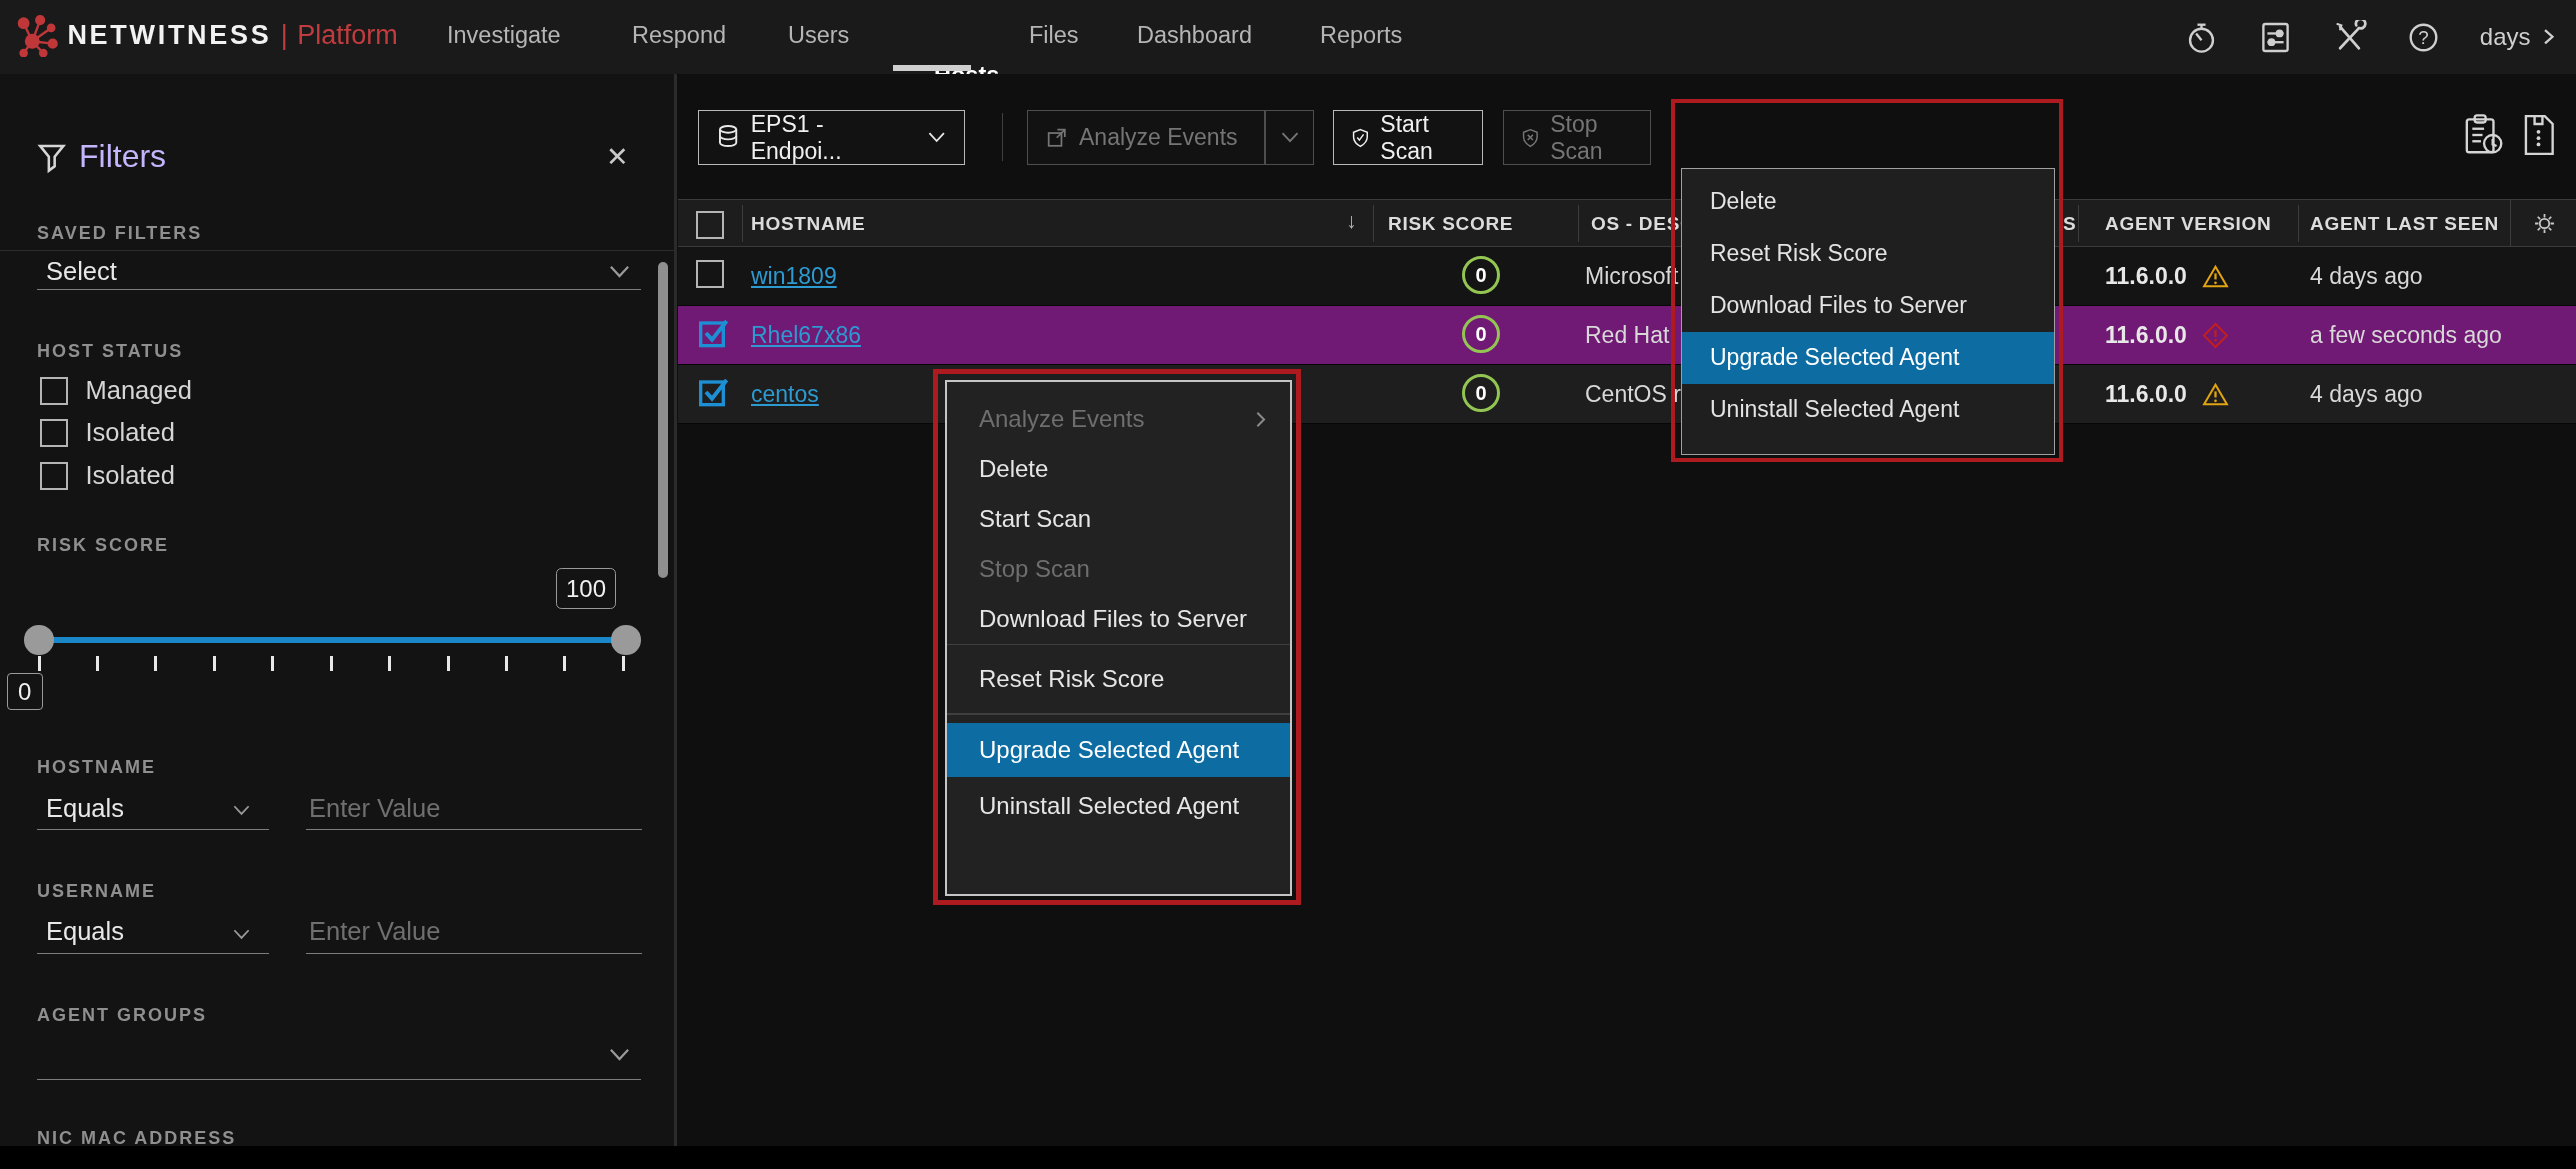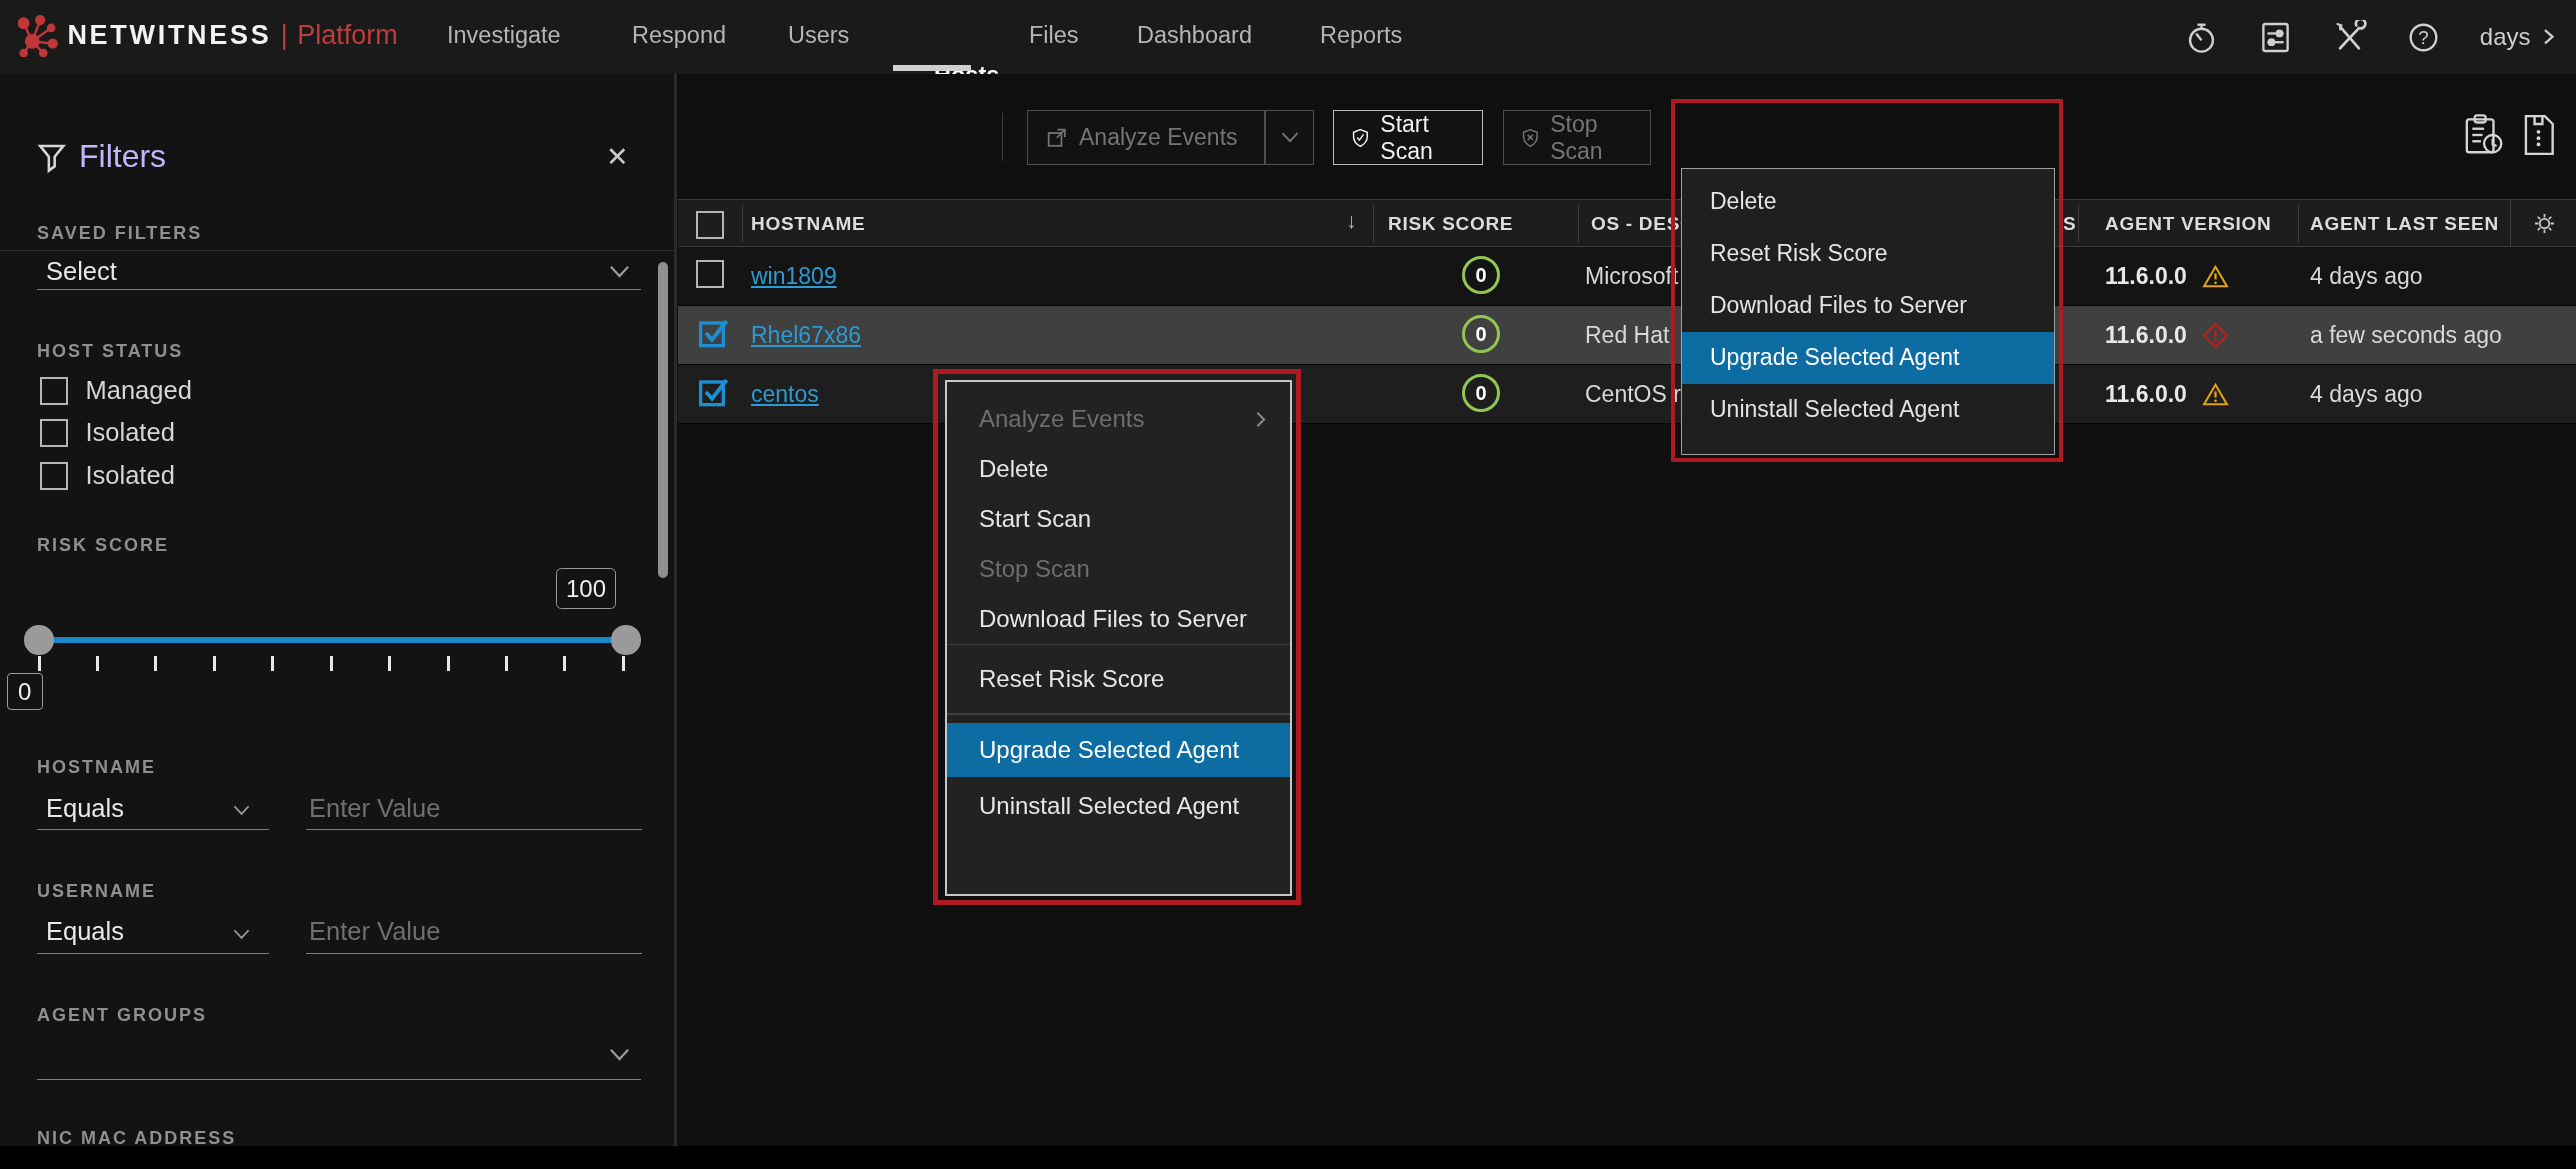--- a/index.html
+++ b/index.html
@@ -234,20 +234,33 @@
     <div class="uline" style="left:37px;top:1005px;width:604px;"></div>
 
     <div class="seclabel" style="left:37px;top:1054px;">NIC MAC ADDRESS</div>
 
     <div class="scroll-thumb"></div>
   </aside>
   <div class="vdivider"></div>
 
   <main class="main">
 
+    <div class="btn" style="left:20px;top:36px;width:267px;">
+      <svg width="23" height="27" viewBox="0 0 30 36">
+        <g fill="none" stroke="#e8e8e8" stroke-width="2.6">
+          <ellipse cx="15" cy="7" rx="11" ry="4.5"></ellipse>
+          <path d="M4 7 v9 c0 2.5 5 4.5 11 4.5 s11 -2 11 -4.5 v-9"></path>
+          <path d="M4 16 v9 c0 2.5 5 4.5 11 4.5 s11 -2 11 -4.5 v-9"></path>
+        </g>
+      </svg>
+      <span>EPS1 - Endpoi...</span>
+      <svg style="margin-left:auto" width="20" height="14.8" viewBox="0 0 32 22">
+        <polyline points="4,4 16,17 28,4" fill="none" stroke="#e8e8e8" stroke-width="3"></polyline>
+      </svg>
+    </div>
     <div class="toolbar-sep"></div>
 
     <div class="btn dim" style="left:349px;top:36px;width:238px;">
       <svg width="21.5" height="21.5" viewBox="0 0 32 32">
         <g fill="none" stroke="#757575" stroke-width="2.6">
           <rect x="4" y="9" width="19" height="19"></rect>
           <polyline points="17,4 28,4 28,15"></polyline>
             <line x1="28" y1="4" x2="16" y2="16"></line>
         </g>
       </svg>
@@ -333,21 +346,21 @@
         <svg width="27" height="25.5" viewBox="0 0 40 38">
           <polygon points="20,4 37,33 3,33" fill="none" stroke="#e2a410" stroke-width="3"></polygon>
           <line x1="20" y1="14" x2="20" y2="23" stroke="#e2a410" stroke-width="3.4"></line>
           <circle cx="20" cy="28" r="2" fill="#e2a410"></circle>
         </svg>
       </div>
       <div class="seencell">4 days ago</div>
       <div class="sep"></div>
     </div>
 
-    <div class="trow" style="top:232px;background:#404040;">
+    <div class="trow" style="top:232px;background:#701a75;">
       <svg class="rowcb" style="top:9.4px;" width="36" height="36" viewBox="0 0 54 54">
         <rect x="7" y="12" width="34" height="34" fill="none" stroke="#1d8fd4" stroke-width="5"></rect>
         <polyline points="15,27 24,37 46,9" fill="none" stroke="#1d8fd4" stroke-width="6"></polyline>
       </svg>
       <a class="hostlink">Rhel67x86</a>
       <div class="riskcircle">0</div>
       <div class="oscell">Red Hat</div>
       <div class="vercell">
         <span>11.6.0.0</span>
         <svg width="27" height="27" viewBox="0 0 40 40">

